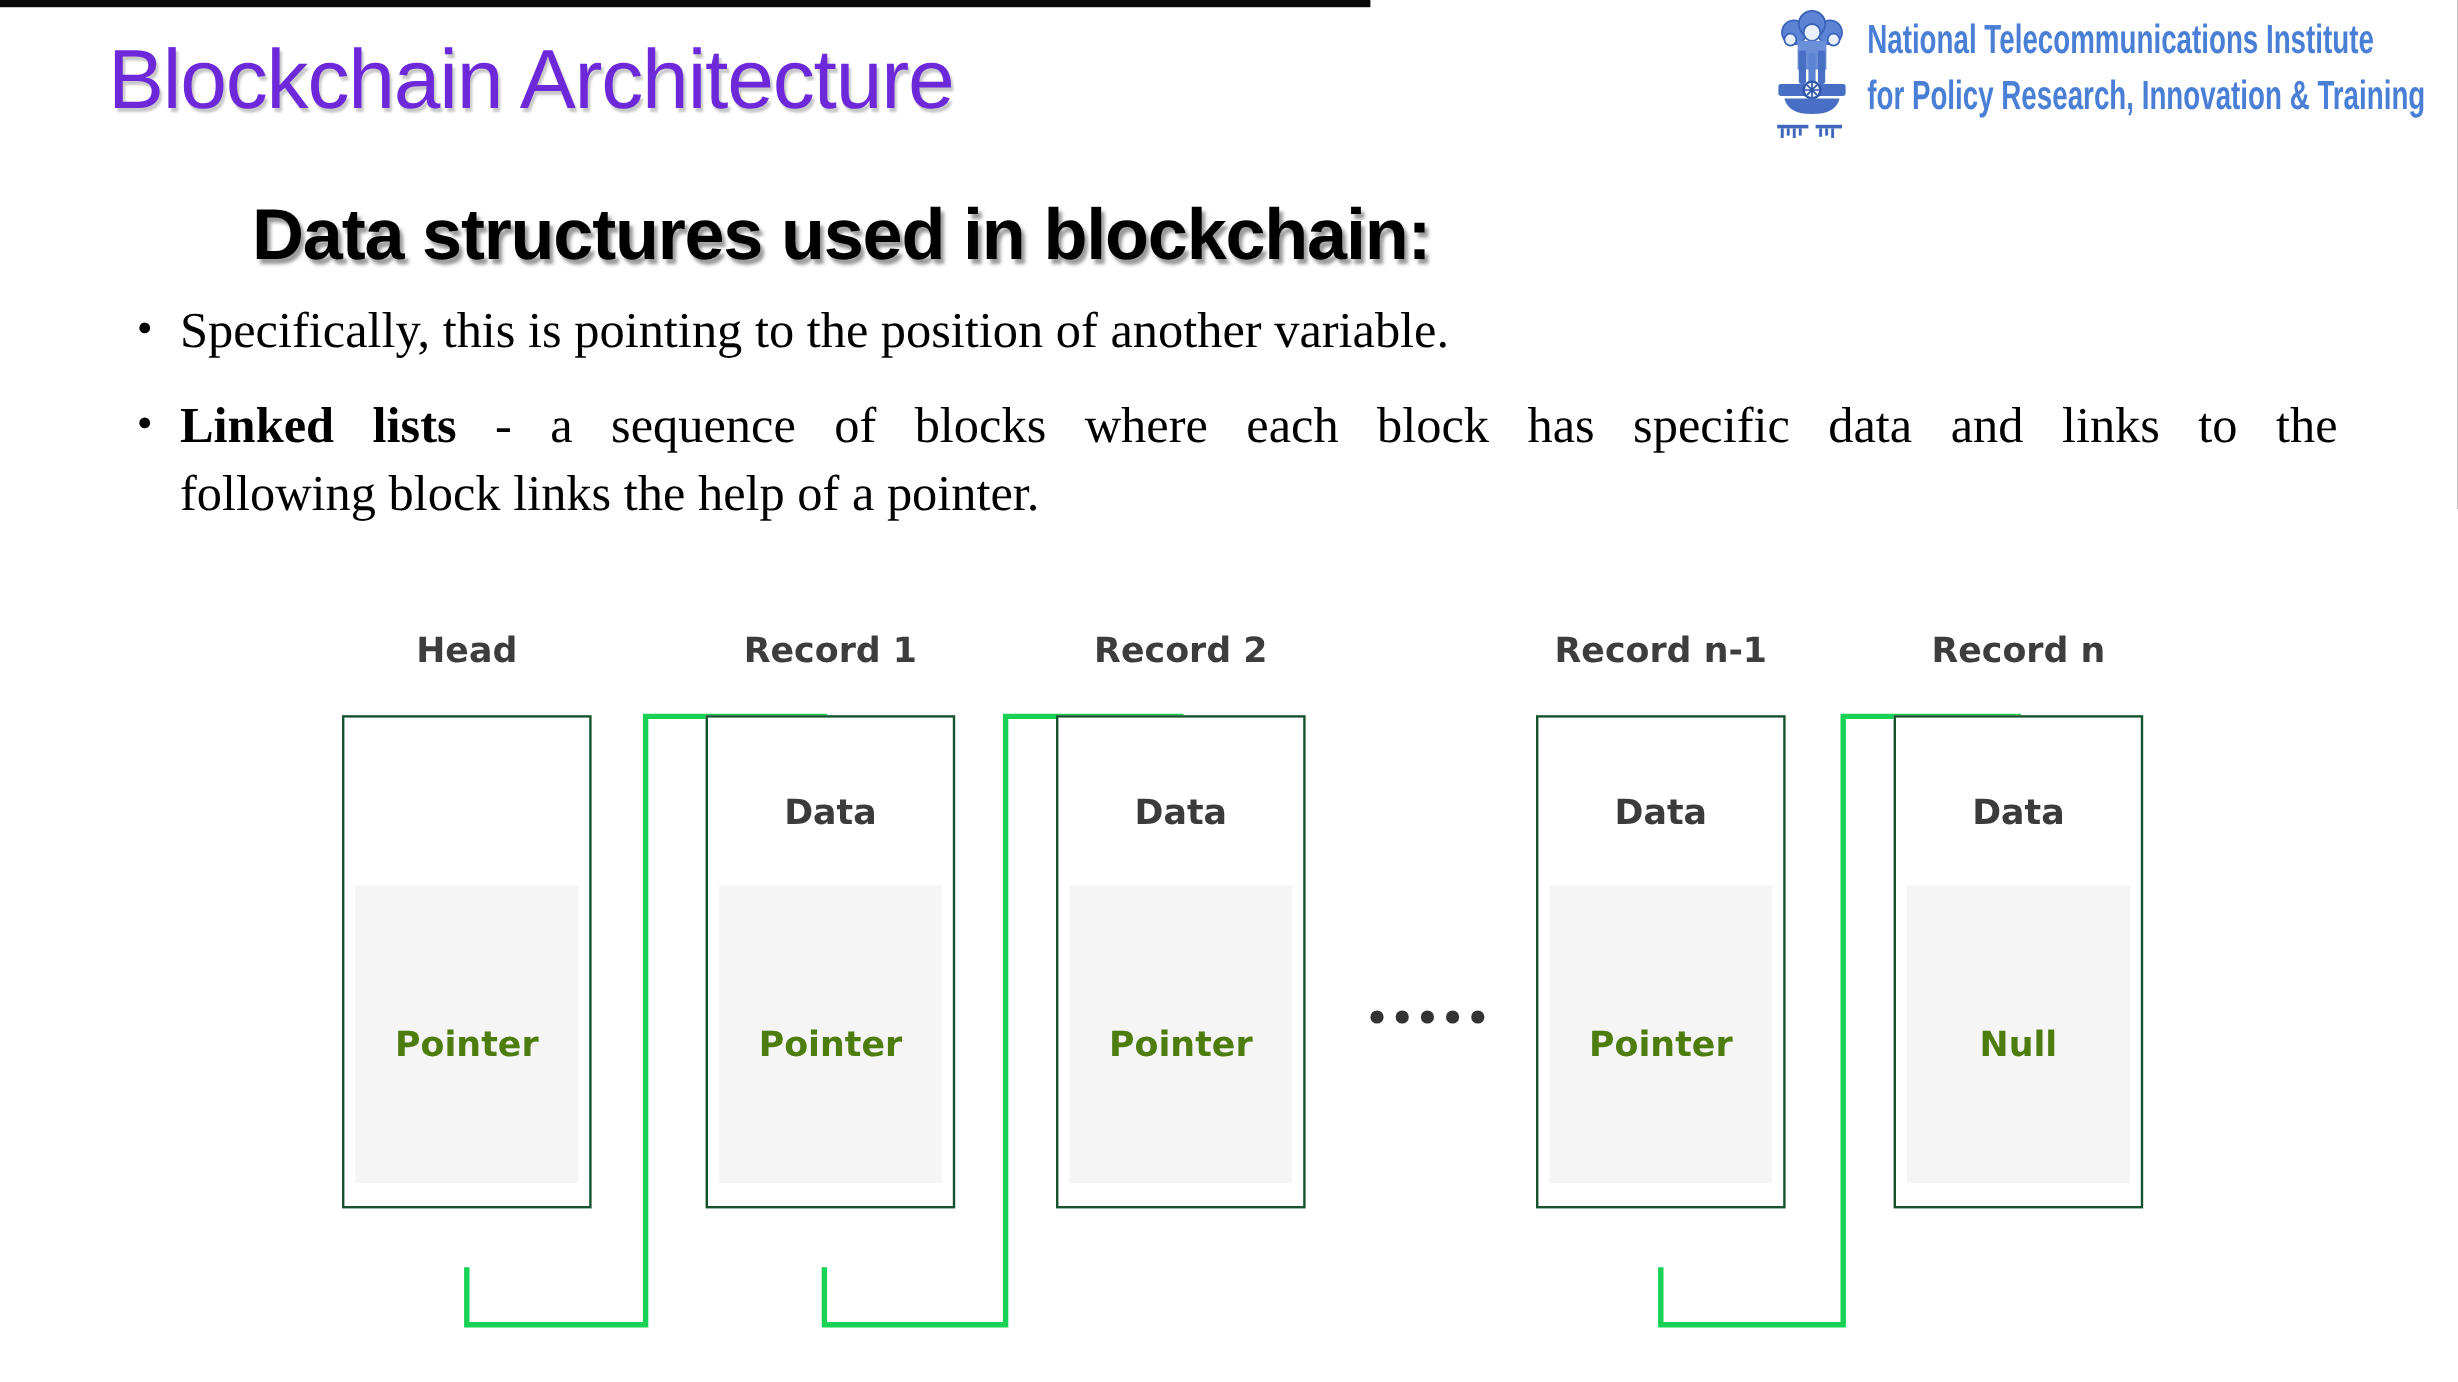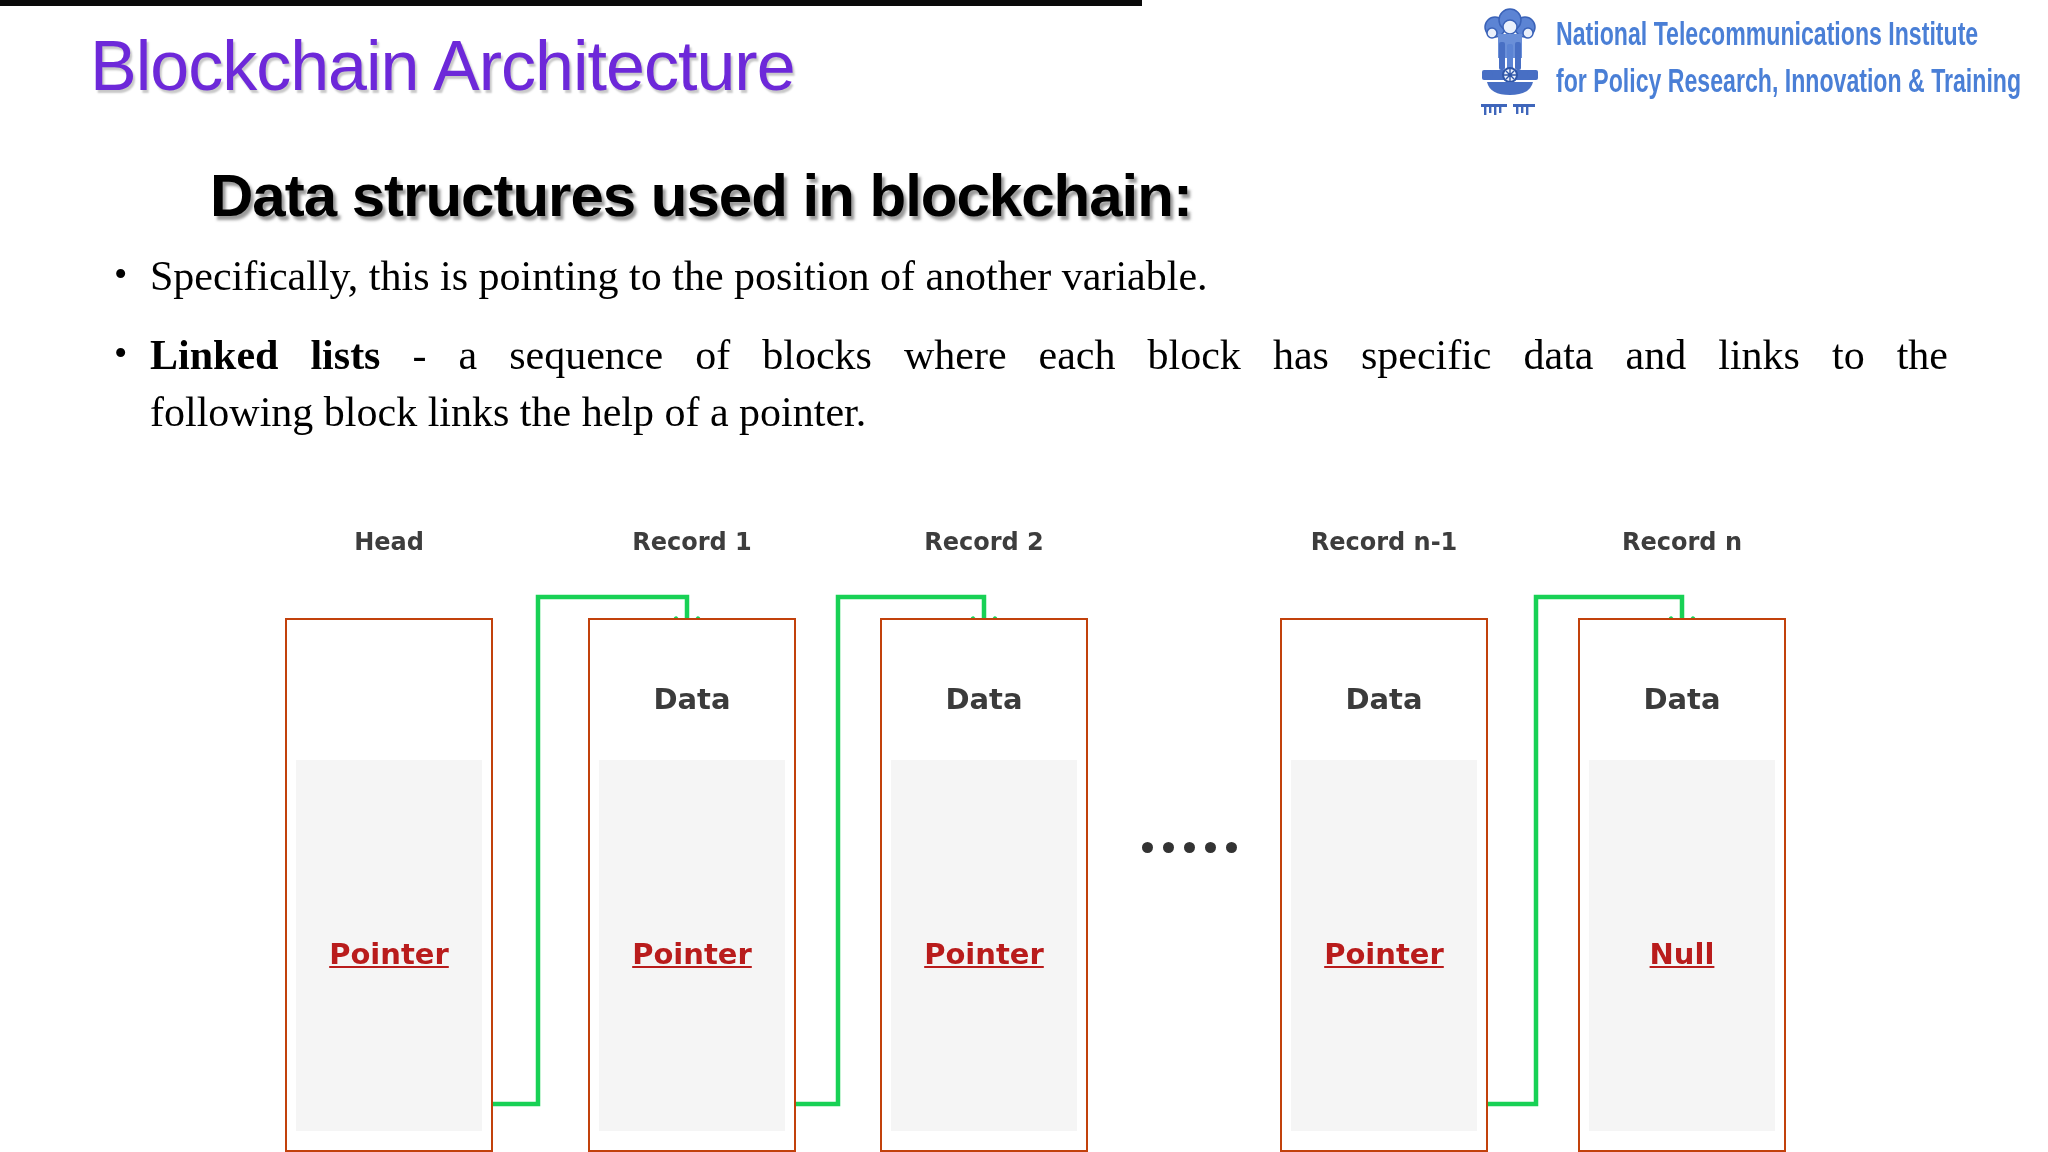--- a/index.html
+++ b/index.html
@@ -40,35 +40,35 @@
   .bullet-item{position:relative; padding-left:38px; margin-bottom:22px;}
   .bullet-item .blt{position:absolute; left:2px; top:-2px; font-size:38px;}
   .bullet-item .l1{display:block; text-align:justify; text-align-last:justify;}
   .bullet-item .l2{display:block; text-align:left;}
   .bullet-item b{font-weight:700;}
 
   
   .diagram-col{position:absolute; top:520px; width:208px;}
   .col-label{
     height:44px; line-height:44px; text-align:center;
-    font-family:"DejaVu Sans", sans-serif; font-weight:700; font-size:24px; color:#3d3d3d;
+    font-family:"DejaVu Sans", sans-serif; font-weight:700; font-size:29px; color:#3d3d3d;
   }
   .record-box{
-    position:relative; margin-top:54px; height:534px; background:#fff;
-    border:2px solid #c2410c; box-sizing:border-box;
+    position:relative; margin-top:32px; height:411px; background:#fff;
+    border:2px solid #14532d; box-sizing:border-box;
   }
   .data-label{
     position:absolute; left:0; right:0; top:0; height:142px;
     display:flex; align-items:center; justify-content:center; padding-top:8px;
     font-family:"DejaVu Sans", sans-serif; font-weight:700; font-size:29px; color:#3b3b3b;
   }
   .pointer-cell{
     position:absolute; left:9px; right:9px; top:140px; bottom:19px; background:#f5f5f5;
     display:flex; align-items:center; justify-content:center; padding-top:16px;
-    font-family:"DejaVu Sans", sans-serif; font-weight:700; font-size:29px; color:#b91c1c;text-decoration:underline;
+    font-family:"DejaVu Sans", sans-serif; font-weight:700; font-size:29px; color:#4d7c0f;
   }
   .dots{position:absolute; left:1142px; top:842px; display:flex; gap:10px;}
   .dot{width:11px; height:11px; border-radius:50%; background:#333;}
 
   .connectors{position:absolute; left:0; top:0; width:2048px; height:1152px; pointer-events:none;}
   .connectors path{stroke:var(--green,#18d155); stroke-width:4.5; fill:none;}
   .connectors path.arrowhead{stroke-linejoin:round; stroke-linecap:round; stroke-width:5;}
 </style>
 </head>
 <body>

